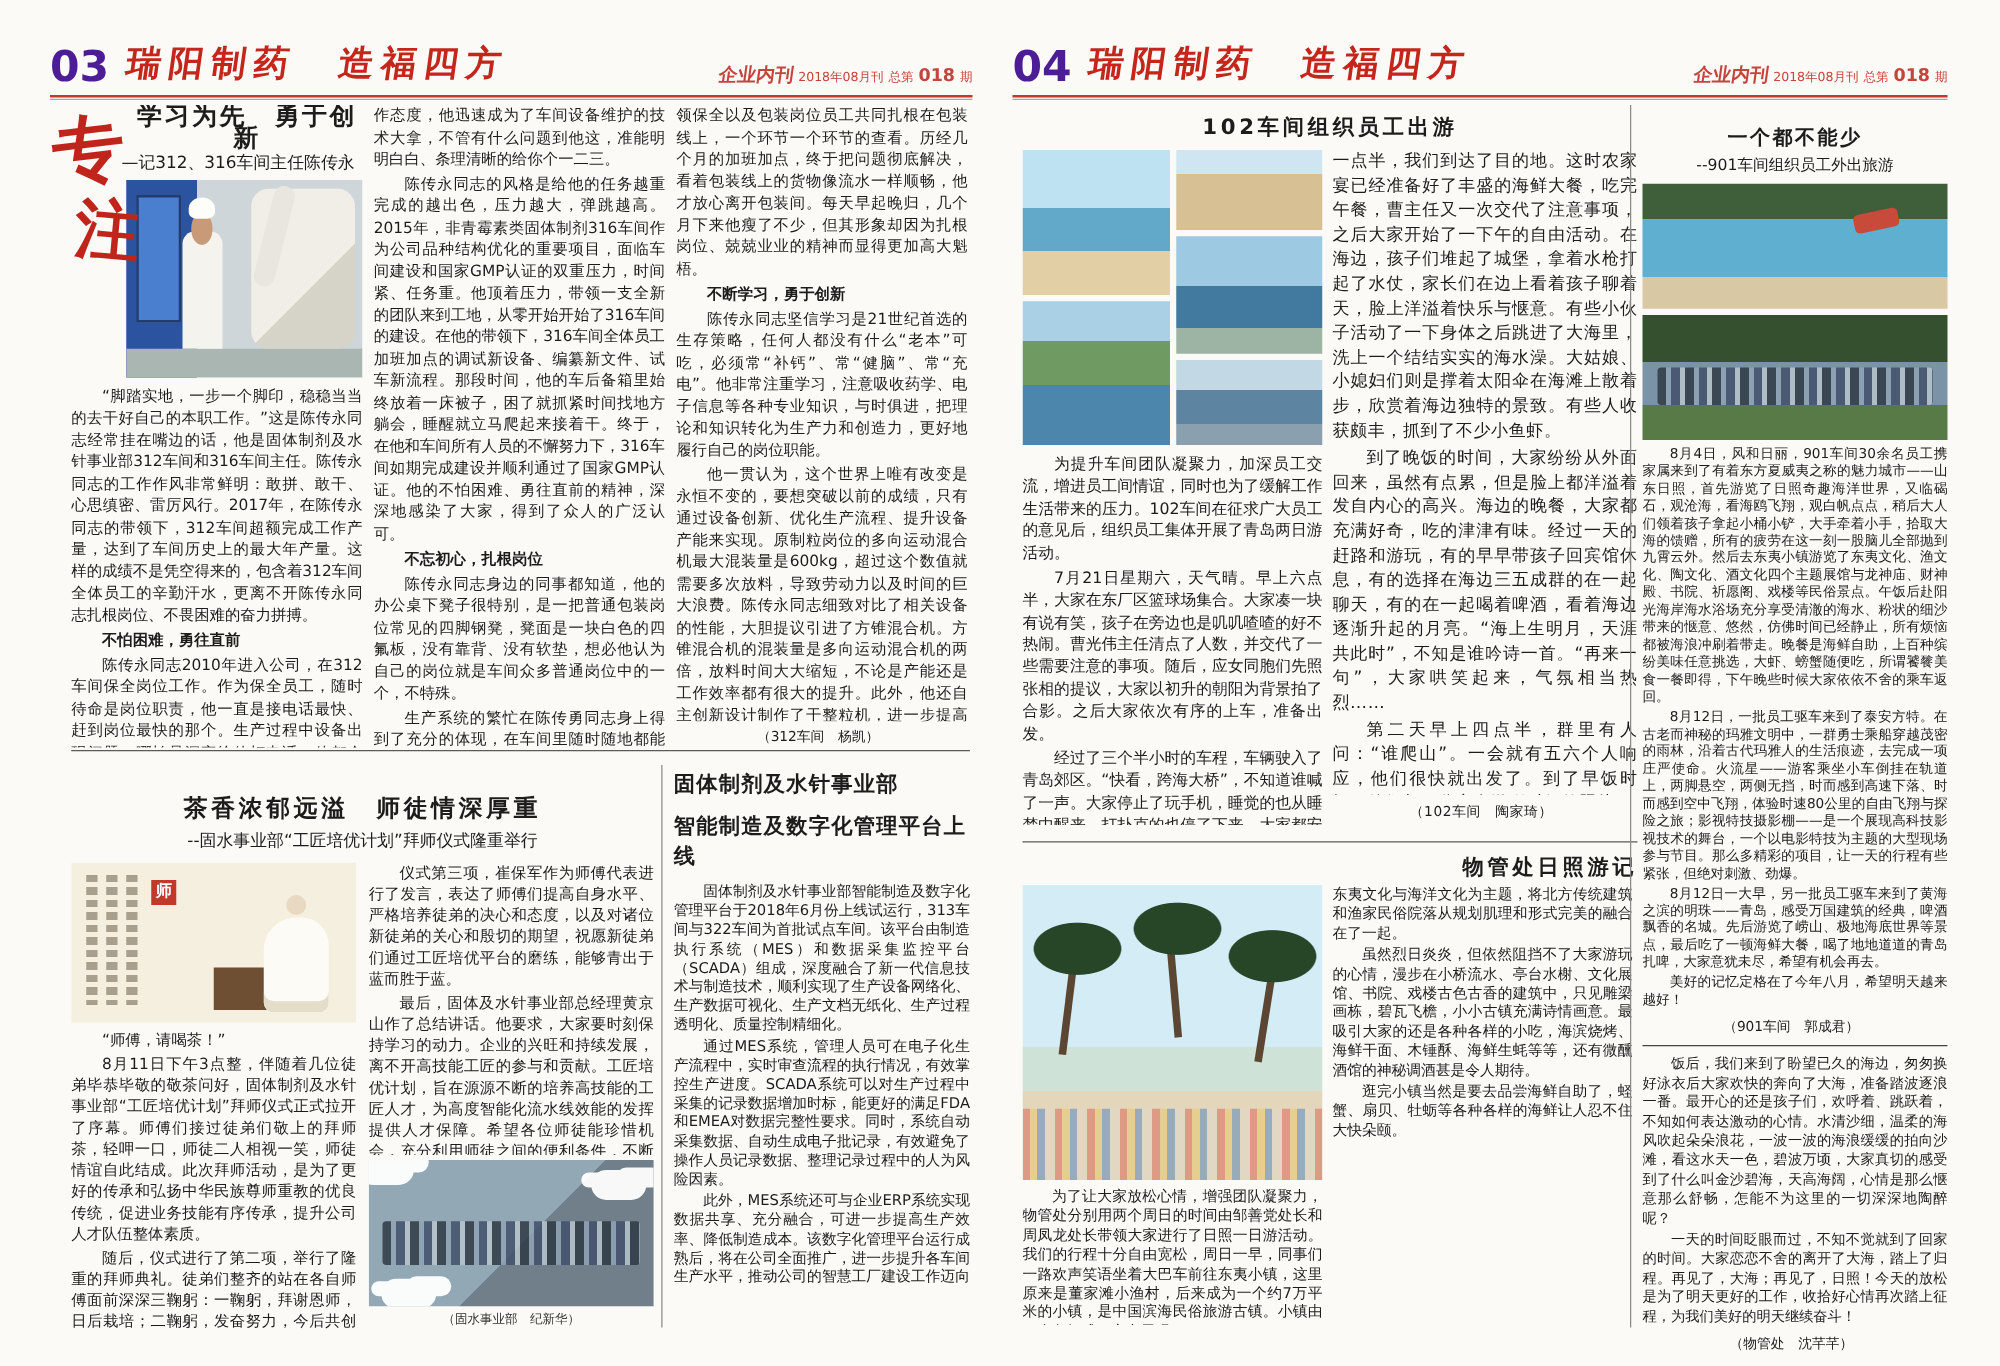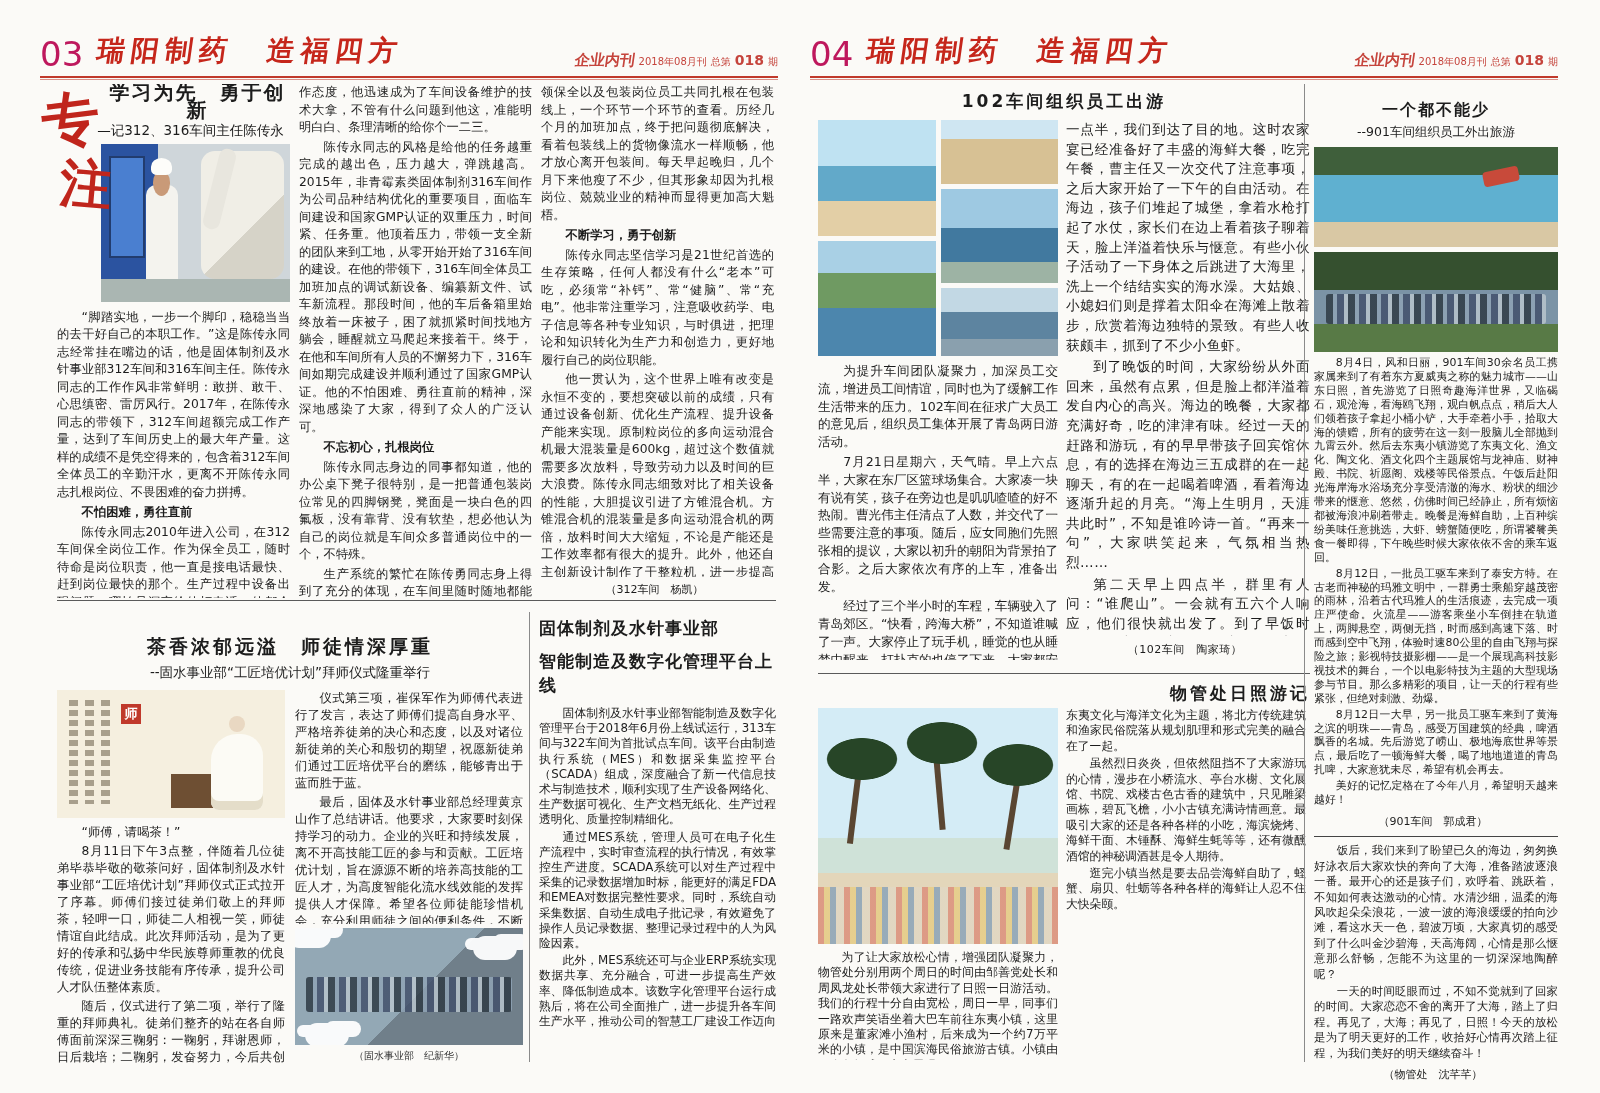--- a/index.html
+++ b/index.html
@@ -7,21 +7,21 @@
        background:#fbfaf7;color:#1c1c1c;
        font-family:"DejaVu Sans","Liberation Sans",sans-serif}
   .page{position:absolute;top:28px;height:1040px}
   #pageL{left:40px;width:738px}
   #pageR{left:810px;width:748px}
 
   
   .ph{display:flex;align-items:flex-end;border-bottom:2px solid #c0392b;
       padding-bottom:6px;position:relative;height:42px}
   .ph::after{content:"";position:absolute;left:0;right:0;bottom:-4px;height:1px;background:#da9189}
-  .pno{font-size:34px;font-weight:normal;color:#be185d;line-height:.9}
+  .pno{font-size:34px;font-weight:bold;color:#4c1d95;line-height:.9}
   .brand{font-size:28px;color:#c5261b;font-weight:bold;margin-left:14px;letter-spacing:6px;
          display:inline-block;transform:skewX(-8deg);font-family:"DejaVu Serif","Liberation Serif",serif}
   .iss{margin-left:auto;color:#c5443c;font-size:10px;display:flex;align-items:baseline;gap:4px;white-space:nowrap}
   .iss .ilabel{font-size:15px;font-weight:bold;display:inline-block;transform:skewX(-8deg);
          font-family:"DejaVu Serif","Liberation Serif",serif}
   .iss .inum{font-size:14px;font-weight:bold}
 
   
   p.b{margin:0 0 2px;text-align:justify;text-indent:2em}
   h4.inhead{margin:3px 0 2px;font-weight:bold;text-indent:2em;font-size:inherit}

